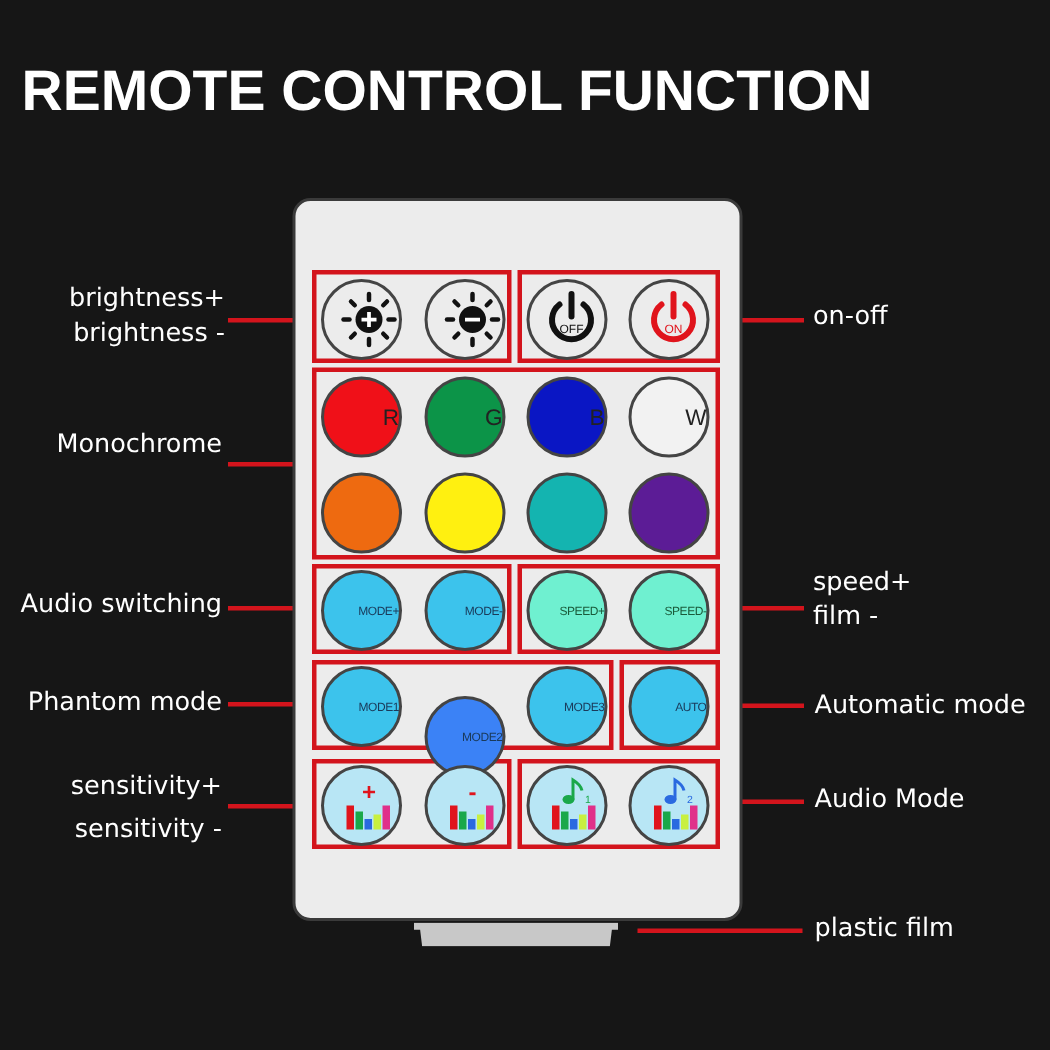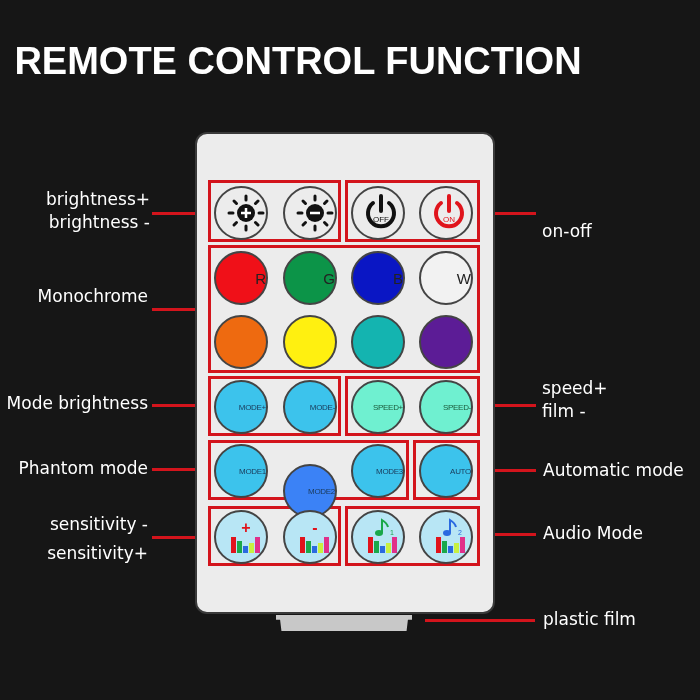--- a/index.html
+++ b/index.html
@@ -24,34 +24,34 @@
   <div>brightness+</div>
   <div>brightness -</div>
 </div>
 <div class="line" style="left:152px; width:56px; top:212px;"></div>
 
 <div class="lbl r" style="right:552px; top:285px;">
   <div>Monochrome</div>
 </div>
 <div class="line" style="left:152px; width:56px; top:308px;"></div>
 
-<div class="lbl r" style="right:552px; top:392px;">Mode brightness</div>
+<div class="lbl r" style="right:552px; top:392px;">Audio switching</div>
 <div class="line" style="left:152px; width:56px; top:404px;"></div>
 
 <div class="lbl r" style="right:552px; top:457px;">Phantom mode</div>
 <div class="line" style="left:152px; width:56px; top:468px;"></div>
 
 <div class="lbl r" style="right:552px; top:510px; line-height:29px;">
+  <div>sensitivity+</div>
   <div>sensitivity -</div>
-  <div>sensitivity+</div>
 </div>
 <div class="line" style="left:152px; width:56px; top:536px;"></div>
 
 <div class="line" style="left:480px; width:56px; top:212px;"></div>
-<div class="lbl" style="left:542px; top:200px;margin-top:20px;">on-off</div>
+<div class="lbl" style="left:542px; top:200px;">on-off</div>
 
 <div class="line" style="left:480px; width:56px; top:404px;"></div>
 <div class="lbl" style="left:542px; top:377px;">
   <div>speed+</div>
   <div>film -</div>
 </div>
 
 <div class="line" style="left:480px; width:56px; top:469px;"></div>
 <div class="lbl" style="left:543px; top:459px;">Automatic mode</div>
 

